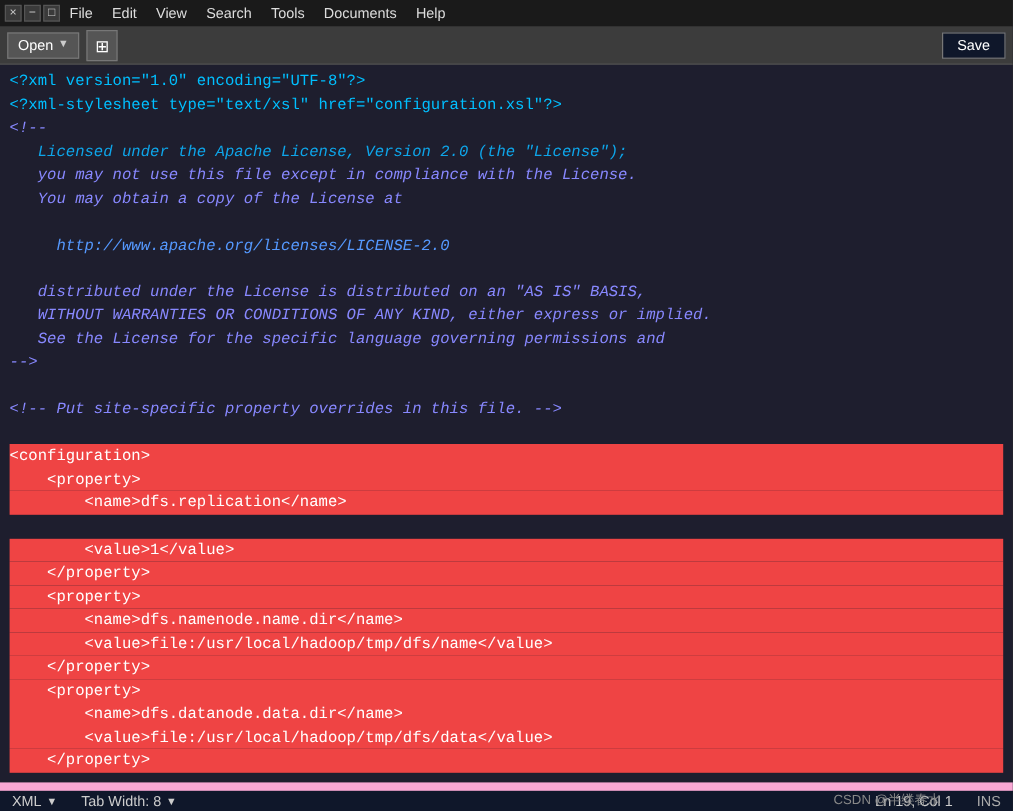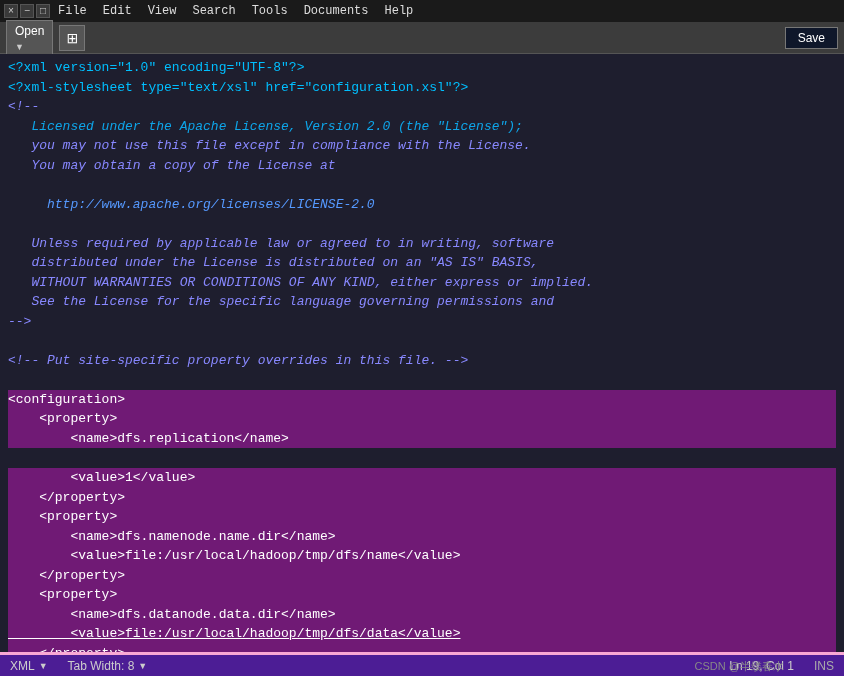--- a/index.html
+++ b/index.html
@@ -45,21 +45,21 @@
       background: #3a3a3a;
       border: 1px solid #555;
     }
 
     .menu-bar {
       display: flex;
       align-items: center;
       gap: 12px;
       color: #ddd;
       font-size: 12px;
-      font-family: Liberation Mono, monospace;
+      font-family: Liberation Sans, sans-serif;
     }
 
     .menu-item {
       cursor: pointer;
       padding: 0 2px;
     }
 
     
     .toolbar {
       display: flex;
@@ -75,21 +75,20 @@
       align-items: flex-start;
       background: #555;
       border: 1px solid #777;
       color: #fff;
       padding: 3px 8px;
       cursor: pointer;
       font-size: 12px;
       font-family: Arial, sans-serif;
       gap: 4px;
       margin-right: 6px;
-      flex-direction: column;
     }
 
     .open-btn .arrow {
       font-size: 9px;
       color: #ccc;
     }
 
     .icon-btn {
       background: #555;
       border: 1px solid #777;
@@ -125,31 +124,31 @@
 
     .code-line {
       white-space: pre;
       line-height: 1.5;
       font-size: 13px;
       font-family: 'Courier New', Courier, monospace;
     }
 
     
     .selected {
-      background: #701a75;
+      background: #ef4444;
     }
 
     
     .status-bar {
       display: flex;
       align-items: center;
-      background: #4c1d95;
+      background: #0f172a;
       height: 24px;
       padding: 0 10px;
-      border-top: 3px solid #f9a8d4;
+      border-top: 7px solid #f9a8d4;
       font-size: 12px;
       font-family: Arial, sans-serif;
       color: #ccc;
       gap: 20px;
       position: absolute;
       bottom: 0;
       left: 0;
       right: 0;
     }
 
@@ -217,40 +216,39 @@
   <div id="code-container">
       <div class="code-line" style="color: rgb(0, 191, 255);">&lt;?xml version="1.0" encoding="UTF-8"?&gt;</div>
       <div class="code-line" style="color: rgb(0, 191, 255);">&lt;?xml-stylesheet type="text/xsl" href="configuration.xsl"?&gt;</div>
       <div class="code-line" style="color: rgb(136, 136, 255); font-style: italic;">&lt;!--</div>
       <div class="code-line" style="color: #0ea5e9; font-style: italic;">   Licensed under the Apache License, Version 2.0 (the "License");</div>
       <div class="code-line" style="color: rgb(136, 136, 255); font-style: italic;">   you may not use this file except in compliance with the License.</div>
       <div class="code-line" style="color: rgb(136, 136, 255); font-style: italic;">   You may obtain a copy of the License at</div>
       <div class="code-line" style="color: rgb(255, 255, 255);"> </div>
       <div class="code-line" style="color: rgb(85, 153, 255); font-style: italic;">     http://www.apache.org/licenses/LICENSE-2.0</div>
       <div class="code-line" style="color: rgb(255, 255, 255);"> </div>
-      <div class="code-line" style="color: rgb(136, 136, 255); font-style: italic;">   Unless required by applicable law or agreed to in writing, software</div>
       <div class="code-line" style="color: rgb(136, 136, 255); font-style: italic;">   distributed under the License is distributed on an "AS IS" BASIS,</div>
       <div class="code-line" style="color: rgb(136, 136, 255); font-style: italic;">   WITHOUT WARRANTIES OR CONDITIONS OF ANY KIND, either express or implied.</div>
       <div class="code-line" style="color: rgb(136, 136, 255); font-style: italic;">   See the License for the specific language governing permissions and</div>
       <div class="code-line" style="color: rgb(136, 136, 255); font-style: italic;">--&gt;</div>
       <div class="code-line" style="color: rgb(255, 255, 255);"> </div>
       <div class="code-line" style="color: rgb(136, 136, 255); font-style: italic;">&lt;!-- Put site-specific property overrides in this file. --&gt;</div>
       <div class="code-line" style="color: rgb(255, 255, 255);"> </div>
       <div class="code-line selected" style="color: rgb(255, 255, 255);">&lt;configuration&gt;</div>
       <div class="code-line selected" style="color: rgb(255, 255, 255);">    &lt;property&gt;</div>
       <div class="code-line selected" style="color: rgb(255, 255, 255);">        &lt;name&gt;dfs.replication&lt;/name&gt;</div>
       <div class="code-line selected" style="color: rgb(255, 255, 255); margin-top: 20px;">        &lt;value&gt;1&lt;/value&gt;</div>
       <div class="code-line selected" style="color: rgb(255, 255, 255);">    &lt;/property&gt;</div>
       <div class="code-line selected" style="color: rgb(255, 255, 255);">    &lt;property&gt;</div>
       <div class="code-line selected" style="color: rgb(255, 255, 255);">        &lt;name&gt;dfs.namenode.name.dir&lt;/name&gt;</div>
       <div class="code-line selected" style="color: rgb(255, 255, 255);">        &lt;value&gt;file:/usr/local/hadoop/tmp/dfs/name&lt;/value&gt;</div>
       <div class="code-line selected" style="color: rgb(255, 255, 255);">    &lt;/property&gt;</div>
       <div class="code-line selected" style="color: rgb(255, 255, 255);">    &lt;property&gt;</div>
       <div class="code-line selected" style="color: rgb(255, 255, 255);">        &lt;name&gt;dfs.datanode.data.dir&lt;/name&gt;</div>
-      <div class="code-line selected" style="color: rgb(255, 255, 255); text-decoration: underline;">        &lt;value&gt;file:/usr/local/hadoop/tmp/dfs/data&lt;/value&gt;</div>
+      <div class="code-line selected" style="color: rgb(255, 255, 255);">        &lt;value&gt;file:/usr/local/hadoop/tmp/dfs/data&lt;/value&gt;</div>
       <div class="code-line selected" style="color: rgb(255, 255, 255);">    &lt;/property&gt;</div>
     </div>
 </div>
 
 <div class="status-bar">
   <span class="status-item">
     <span>XML</span>
     <span class="arrow">▼</span>
   </span>
   <span class="status-item">

